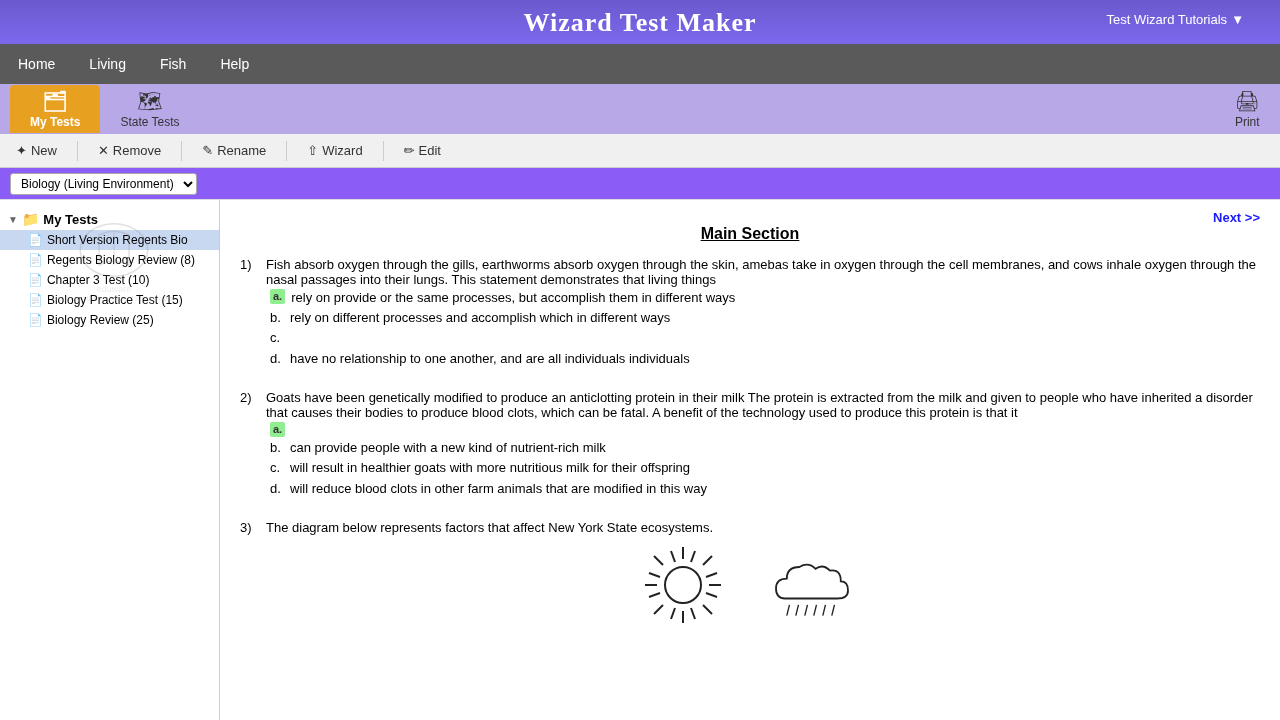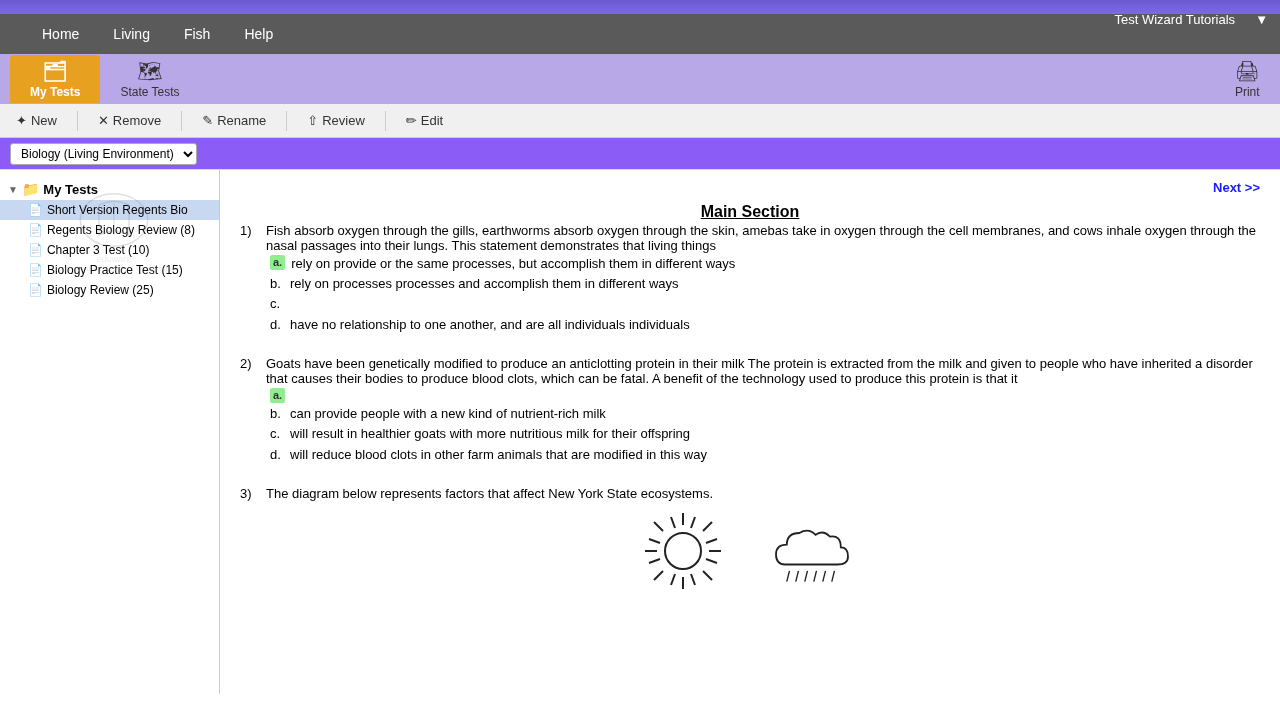--- a/index.html
+++ b/index.html
@@ -14,36 +14,36 @@
     }
     #header h1 {
       color: #fff;
       font-size: 26px;
       font-weight: bold;
       font-family: Georgia, serif;
       letter-spacing: 1px;
     }
     #tutorials-btn {
       position: absolute;
-      right: 12px;
+      right: 36px;
       top: 12px;
       color: #fff;
       font-size: 13px;
       cursor: pointer;
       display: flex;
       align-items: center;
-      gap: 20px;
+      gap: 4px;
     }
 
     
     #navbar {
       background: #5a5a5a;
       display: flex;
       align-items: center;
-      padding: 0 28px;
+      padding: 0 4px;
       height: 40px;
       gap: 6px;
     }
     .nav-item {
       color: #fff;
       font-size: 14px;
       padding: 6px 14px;
       cursor: pointer;
       border-radius: 3px;
     }
@@ -185,34 +185,33 @@
     .arrow-icon { font-size: 10px; color: #666; }
 
     
     #content {
       flex: 1;
       overflow-y: auto;
       padding: 10px 20px;
     }
     #next-btn {
       text-align: right;
-      margin-bottom: 8px;
     }
     #next-btn a {
       color: #1a1aff;
       text-decoration: none;
       font-size: 13px;
       font-weight: bold;
     }
     .section-title {
       text-align: center;
       font-size: 16px;
       font-weight: bold;
       text-decoration: underline;
-      margin-bottom: 2px;
+      margin-bottom: 14px;
     }
     .question-block {
       margin-bottom: 22px;
     }
     .question-stem {
       display: flex;
       gap: 8px;
     }
     .q-num { min-width: 18px; font-size: 13px; }
     .answer-choices { margin-left: 30px; }
@@ -255,20 +254,21 @@
       width: 90px;
       height: 80px;
       margin: 0 20px;
       vertical-align: bottom;
     }
   </style>
 </head>
 <body>
 
 <div id="header">
+  <h1>Wizard Test Maker</h1>
   <div id="tutorials-btn">
     <span>Test Wizard Tutorials</span>
     <span>▼</span>
   </div>
 </div>
 
 <div id="navbar">
   <div class="nav-item">Home</div>
   <div class="nav-item">Living</div>
   <div class="nav-item">Fish</div>
@@ -302,21 +302,21 @@
     <span>Remove</span>
   </div>
   <div class="toolbar-sep"></div>
   <div class="toolbar-btn">
     <span>✎</span>
     <span>Rename</span>
   </div>
   <div class="toolbar-sep"></div>
   <div class="toolbar-btn">
     <span>⇧</span>
-    <span>Review</span>
+    <span>Wizard</span>
   </div>
   <div class="toolbar-sep"></div>
   <div class="toolbar-btn">
     <span>✏</span>
     <span>Edit</span>
   </div>
 </div>
 
 <div id="subject-selector">
   <select>
@@ -382,21 +382,21 @@
         <span class="q-num">1)</span>
         <span>Fish absorb oxygen through the gills, earthworms absorb oxygen through the skin, amebas take in oxygen through the cell membranes, and cows inhale oxygen through the nasal passages into their lungs. This statement demonstrates that living things</span>
       </div>
       <div class="answer-choices">
         <div class="answer-choice">
           <span class="answer-correct">a.</span>
           <span>rely on provide or the same processes, but accomplish them in different ways</span>
         </div>
         <div class="answer-choice">
           <span class="answer-letter">b.</span>
-          <span>rely on processes processes and accomplish them in different ways</span>
+          <span>rely on different processes and accomplish which in different ways</span>
         </div>
         <div class="answer-choice">
           <span class="answer-letter">c.</span>
         </div>
         <div class="answer-choice">
           <span class="answer-letter">d.</span>
           <span>have no relationship to one another, and are all individuals individuals</span>
         </div>
       </div>
     </div>

